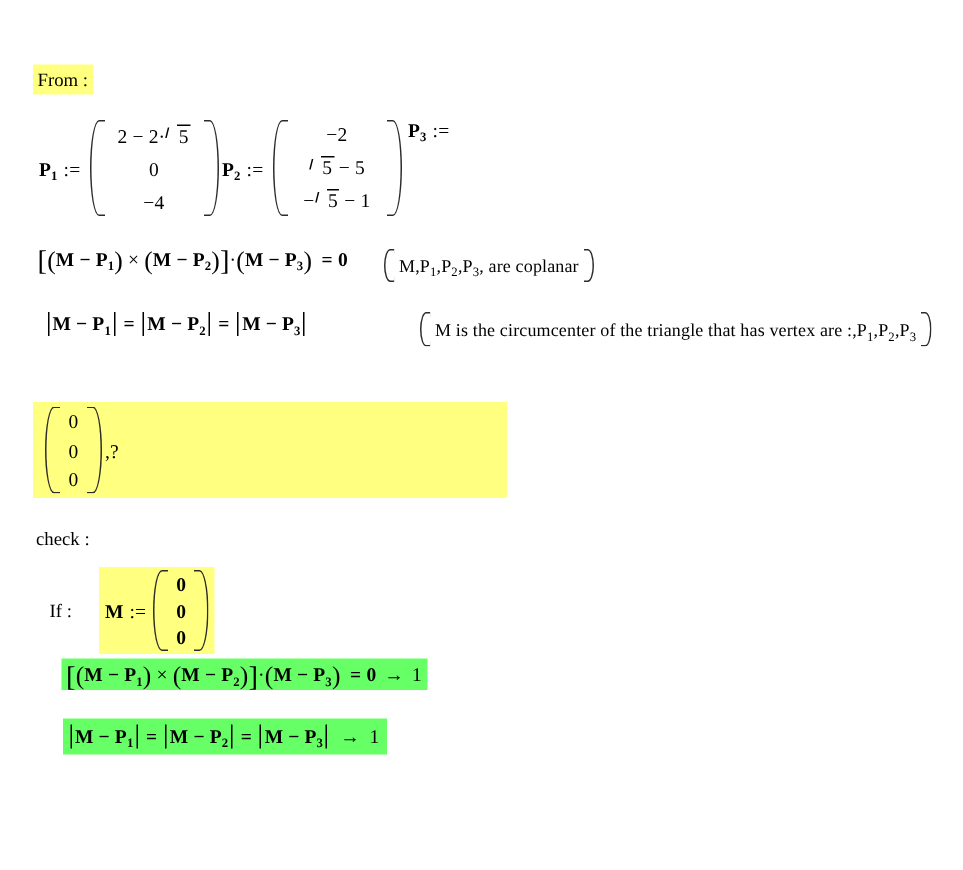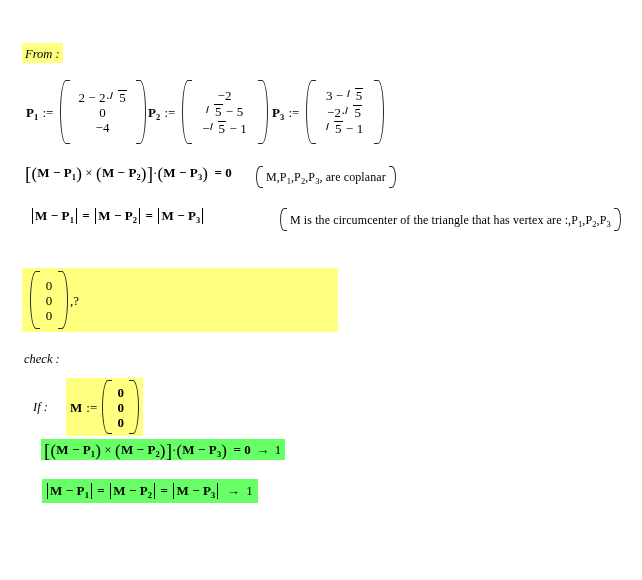--- a/index.html
+++ b/index.html
@@ -19,21 +19,21 @@
 
   
   .math{
     font-family:"Liberation Serif", serif;
     font-size:13px;
     line-height:1;
     white-space:nowrap;
     letter-spacing:.1px;
   }
   .math-b{font-weight:bold;}
-  .plain{font-family:"Liberation Serif", serif;font-size:12.5px;white-space:nowrap;font-style:italic;}
+  .plain{font-family:"Liberation Serif", serif;font-size:12.5px;white-space:nowrap;}
 
   
   sub{font-size:8.5px;vertical-align:baseline;position:relative;top:3px;}
 
   
   .rad{display:inline-block;position:relative;padding-left:7px;margin-left:1px;}
   .rad::before{
     content:"";position:absolute;left:0;top:2px;
     width:5px;height:7px;
     border-left:1px solid #000;
@@ -42,21 +42,21 @@
   .rad>.radnum{border-top:1px solid #000;padding:0 1px 0 1px;display:inline-block;line-height:1.05;}
 
   
   .vec{display:inline-flex;align-items:center;vertical-align:middle;}
   .vparen{
     width:9px;align-self:stretch;
     border:1.1px solid #2b2b2b;
     }
   .vparen.l{border-right:none;border-radius:60% 0 0 60%/50% 0 0 50%;}
   .vparen.r{border-left:none;border-radius:0 60% 60% 0/0 50% 50% 0;}
-  .vcells{display:flex;flex-direction:column;justify-content:center;padding:2px 2px;}
+  .vcells{display:flex;flex-direction:column;justify-content:space-between;padding:2px 2px;}
   .vcells>div{text-align:center;white-space:nowrap;padding:1px 3px;}
 
   
   .bigparen{display:inline-flex;align-items:center;vertical-align:middle;}
   .bp{width:6px;align-self:stretch;border:1.1px solid #2b2b2b;}
   .bp.l{border-right:none;border-radius:60% 0 0 60%/50% 0 0 50%;}
   .bp.r{border-left:none;border-radius:0 60% 60% 0/0 50% 50% 0;}
   .bpinner{padding:2px 3px;}
 
   
@@ -108,29 +108,20 @@
     </span>
   </div>
 </div>
 
 <div class="abs" style="left:272px;top:80px;">
   <div style="display:flex;align-items:center;">
     <span class="math math-b">
       <span>P</span><sub>3</sub>
     </span>
     <span class="math" style="margin:0 6px 0 4px;">:=</span>
-    <span class="vec" style="height:64px;">
-      <span class="vparen l"></span>
-      <span class="vcells math" style="height:60px;min-width:54px;">
-        <div><span>3 − </span><span class="rad"><span class="radnum">5</span></span></div>
-        <div><span>−2·</span><span class="rad"><span class="radnum">5</span></span></div>
-        <div><span class="rad"><span class="radnum">5</span></span><span> − 1</span></div>
-      </span>
-      <span class="vparen r"></span>
-    </span>
   </div>
 </div>
 
 <div class="abs math" style="left:25px;top:166px;">
   <span class="gbr">[</span><span class="gp">(</span><span class="math-b"><span>M − P</span><sub>1</sub></span><span class="gp">)</span>
   <span>×</span>
   <span class="gp">(</span><span class="math-b"><span>M − P</span><sub>2</sub></span><span class="gp">)</span><span class="gbr">]</span><span>·</span><span class="gp">(</span><span class="math-b"><span>M − P</span><sub>3</sub></span><span class="gp">)</span>
   <span class="math-b" style="margin-left:3px;">=</span>
   <span class="math-b">0</span>
 </div>

